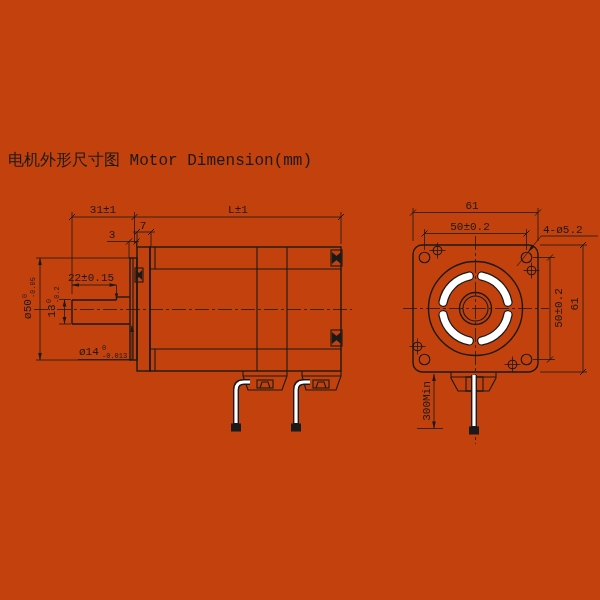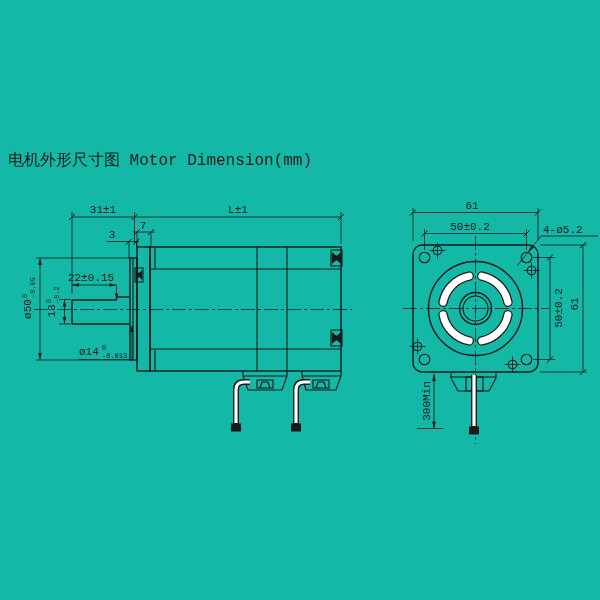--- a/index.html
+++ b/index.html
@@ -1,16 +1,16 @@
 <!DOCTYPE html>
 <html><head>
 <meta charset="utf-8">
 <style>
   html,body{margin:0;padding:0;background:#ffffff;}
-  .page{position:relative;width:600px;height:600px;background:#14b8a6;overflow:hidden;
+  .page{position:relative;width:600px;height:600px;background:#c2410c;overflow:hidden;
         font-family:"Liberation Mono","DejaVu Sans Mono",monospace;}
   svg{display:block;}
   text{fill:#1a1a1a;font-family:"Liberation Mono","DejaVu Sans Mono",monospace;}
   .t11{font-size:11px;}
   .t7{font-size:7px;}
   .title{font-size:16px;}
   .outline{stroke:#1a1a1a;stroke-width:1.4;fill:none;}
   .inner{stroke:#1a1a1a;stroke-width:1.1;fill:none;}
   .dim{stroke:#1a1a1a;stroke-width:0.8;fill:none;}
   .cl{stroke:#1a1a1a;stroke-width:0.8;fill:none;stroke-dasharray:14 3 3 3;}

